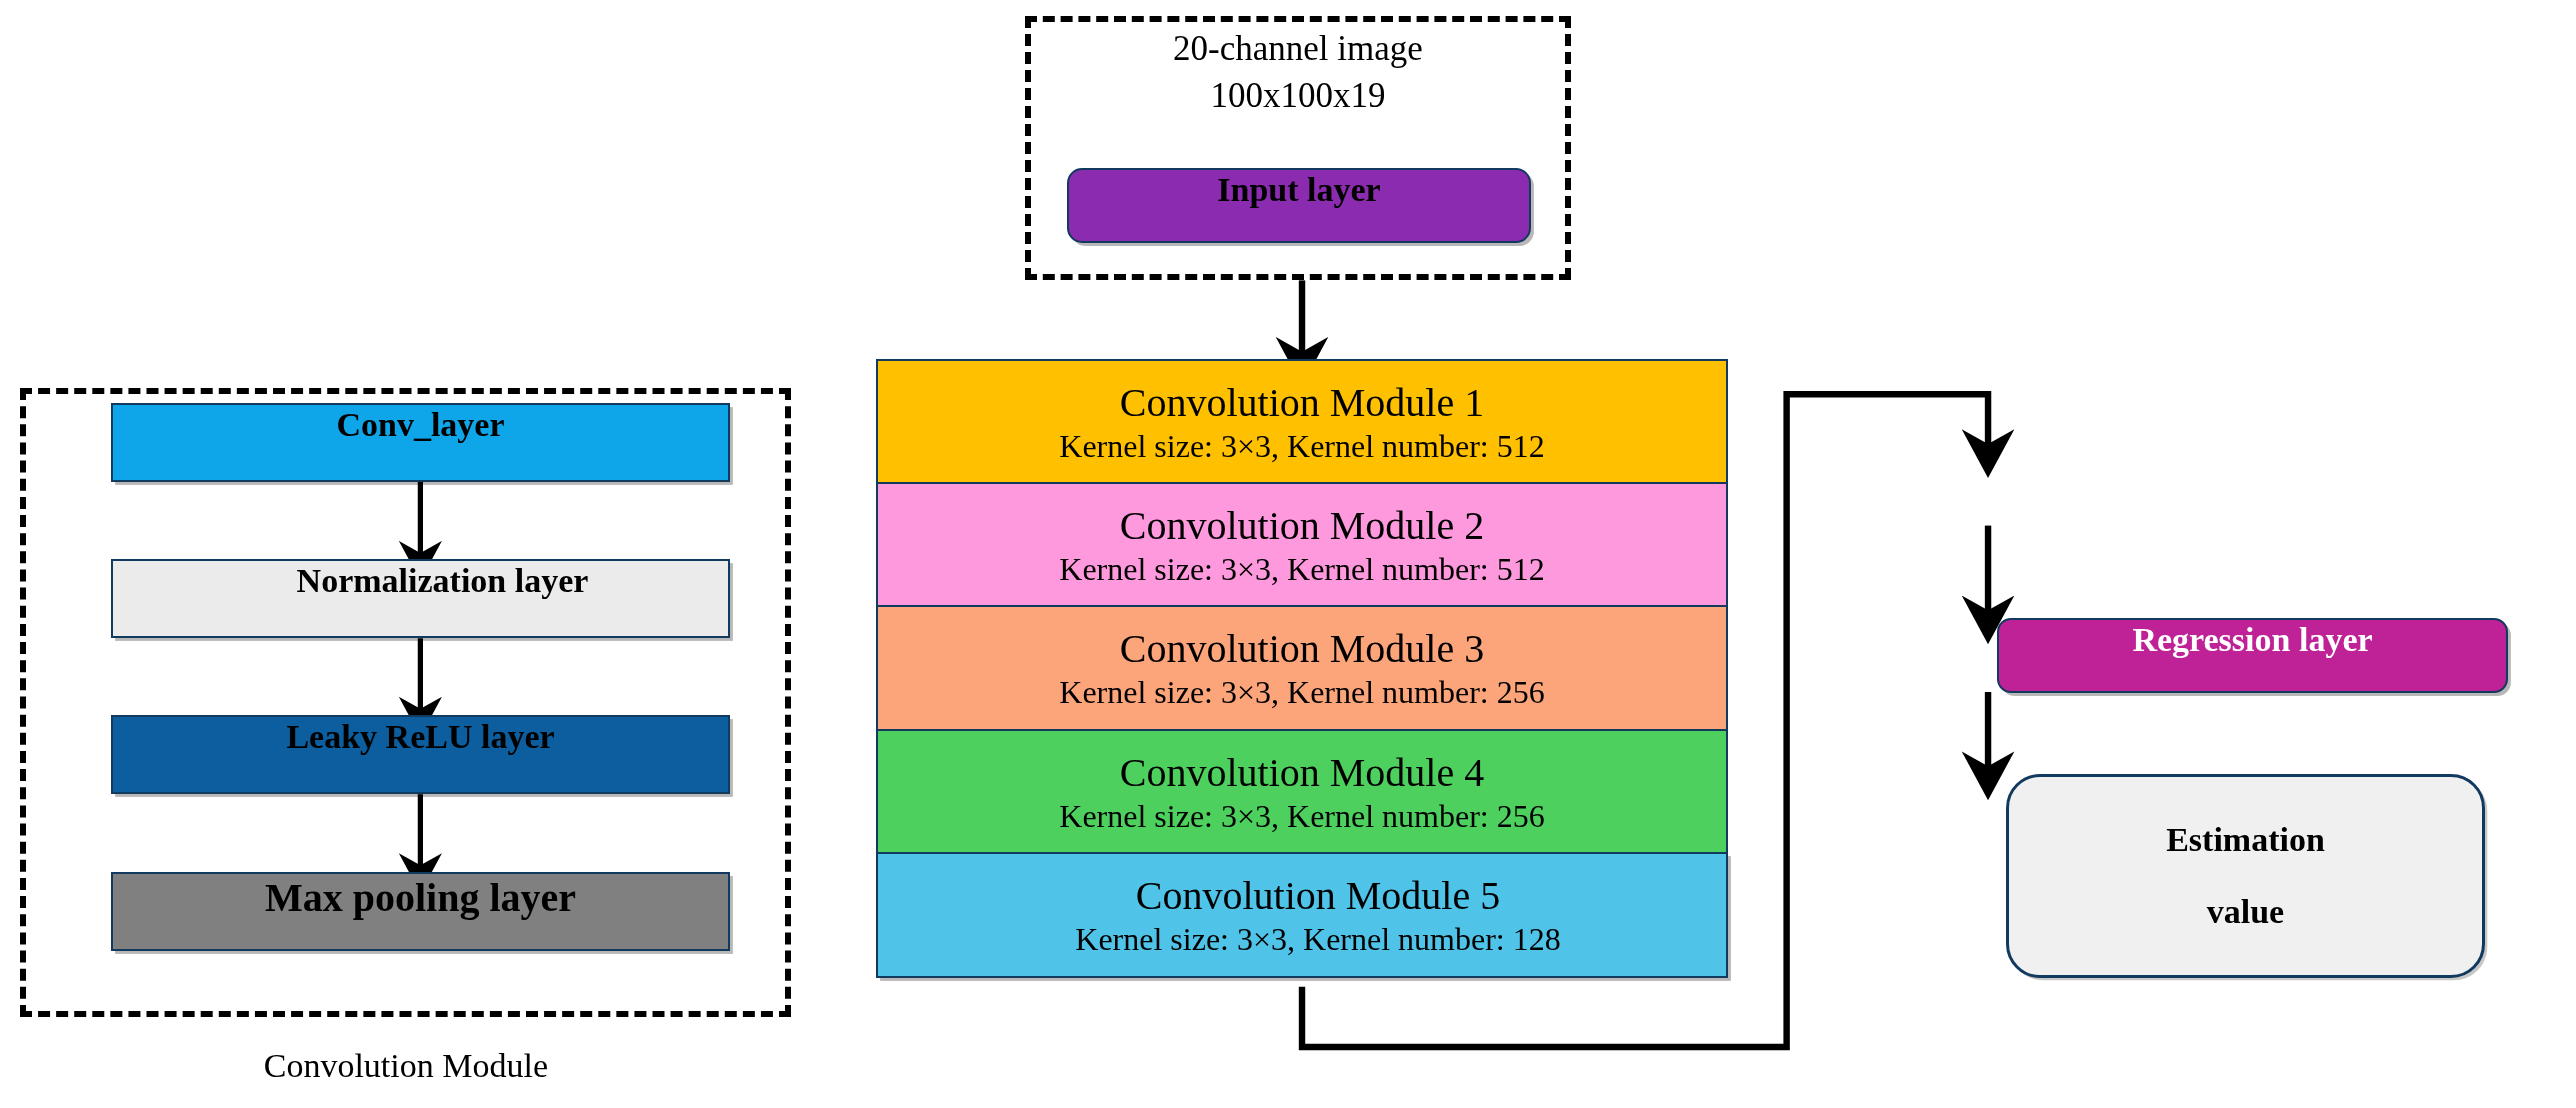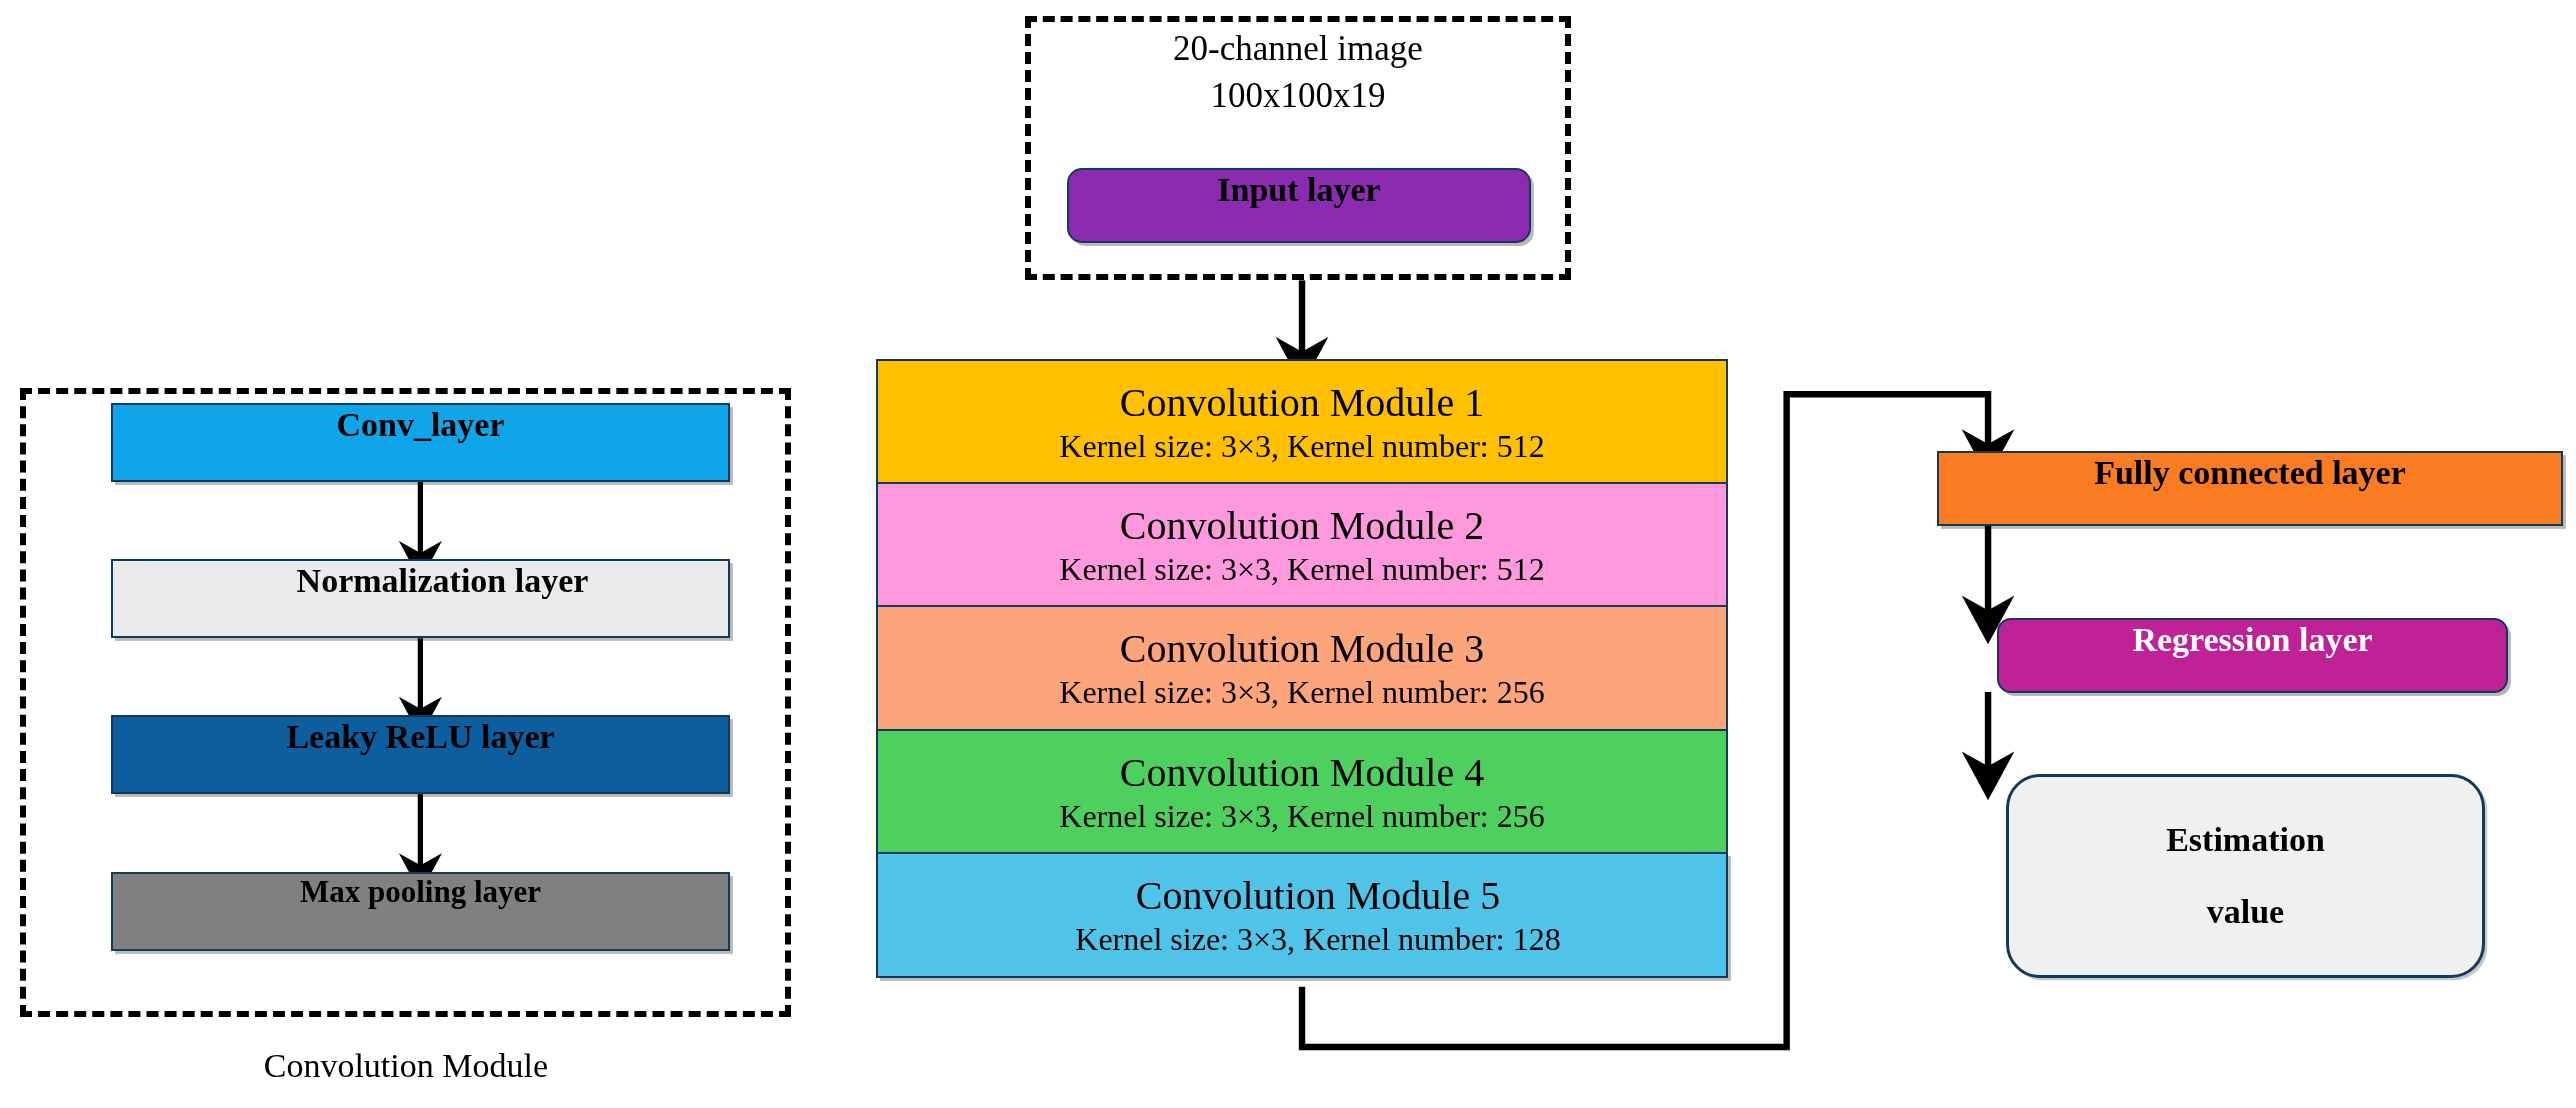--- a/index.html
+++ b/index.html
@@ -111,21 +111,21 @@
               background:#EBEBEB; font-size:34px; color:#000;padding-left:44px;">
     <span class="lbl">Normalization layer</span>
   </div>
 
   <div class="box" style="left:111px; top:715px; width:619px; height:79px;
               background:#0C5E9E; font-size:34px; color:#000;">
     <span class="lbl">Leaky ReLU layer</span>
   </div>
 
   <div class="box" style="left:111px; top:872px; width:619px; height:79px;
-              background:#808080; font-size:31px; color:#000;">
+              background:#808080; font-size:40px; color:#000;">
     <span class="lbl">Max pooling layer</span>
   </div>
 
   <div class="caption" style="left:20.4px; top:1045px; width:771px;">Convolution Module</div>
 
   <div class="dashed-frame" style="left:1025px; top:16px; width:546px; height:264px;"></div>
 
   <div class="caption" style="left:1025px; top:28px; width:546px; font-size:35px;">20-channel image</div>
   <div class="caption" style="left:1025px; top:75px; width:546px; font-size:35px;">100x100x19</div>
 
@@ -153,24 +153,20 @@
     <span class="mtitle">Convolution Module 4</span>
     <span class="mkernel">Kernel size: 3×3, Kernel number: 256</span>
   </div>
 
   <div class="modcell" style="left:876px; top:852px; width:852px; height:126px; background:#4FC3E8;
               box-shadow:3.5px 3.5px 0 -0.6px rgba(0,0,0,0.28);padding-left:32px;">
     <span class="mtitle">Convolution Module 5</span>
     <span class="mkernel">Kernel size: 3×3, Kernel number: 128</span>
   </div>
 
-  <div class="box" style="left:1937px; top:451px; width:626px; height:75px;
-              background:#F97B22; font-size:34px; color:#000;">
-    <span class="lbl">Fully connected layer</span>
-  </div>
 
   <div class="box" style="left:1997px; top:618px; width:511px; height:75px;
               background:#BE2296; border-radius:14px; font-size:34px; color:#ffffff;">
     <span class="lbl">Regression layer</span>
   </div>
 
   <div class="box" style="left:2006px; top:774px; width:479px; height:204px;
               background:#F0F0F0; border-radius:34px; border-width:3.5px;
               font-size:34px; color:#000; flex-direction:column; box-shadow:2.9px 2.9px 0 -0.6px rgba(0,0,0,0.22);gap:32px;">
     <span class="lbl">Estimation</span>

